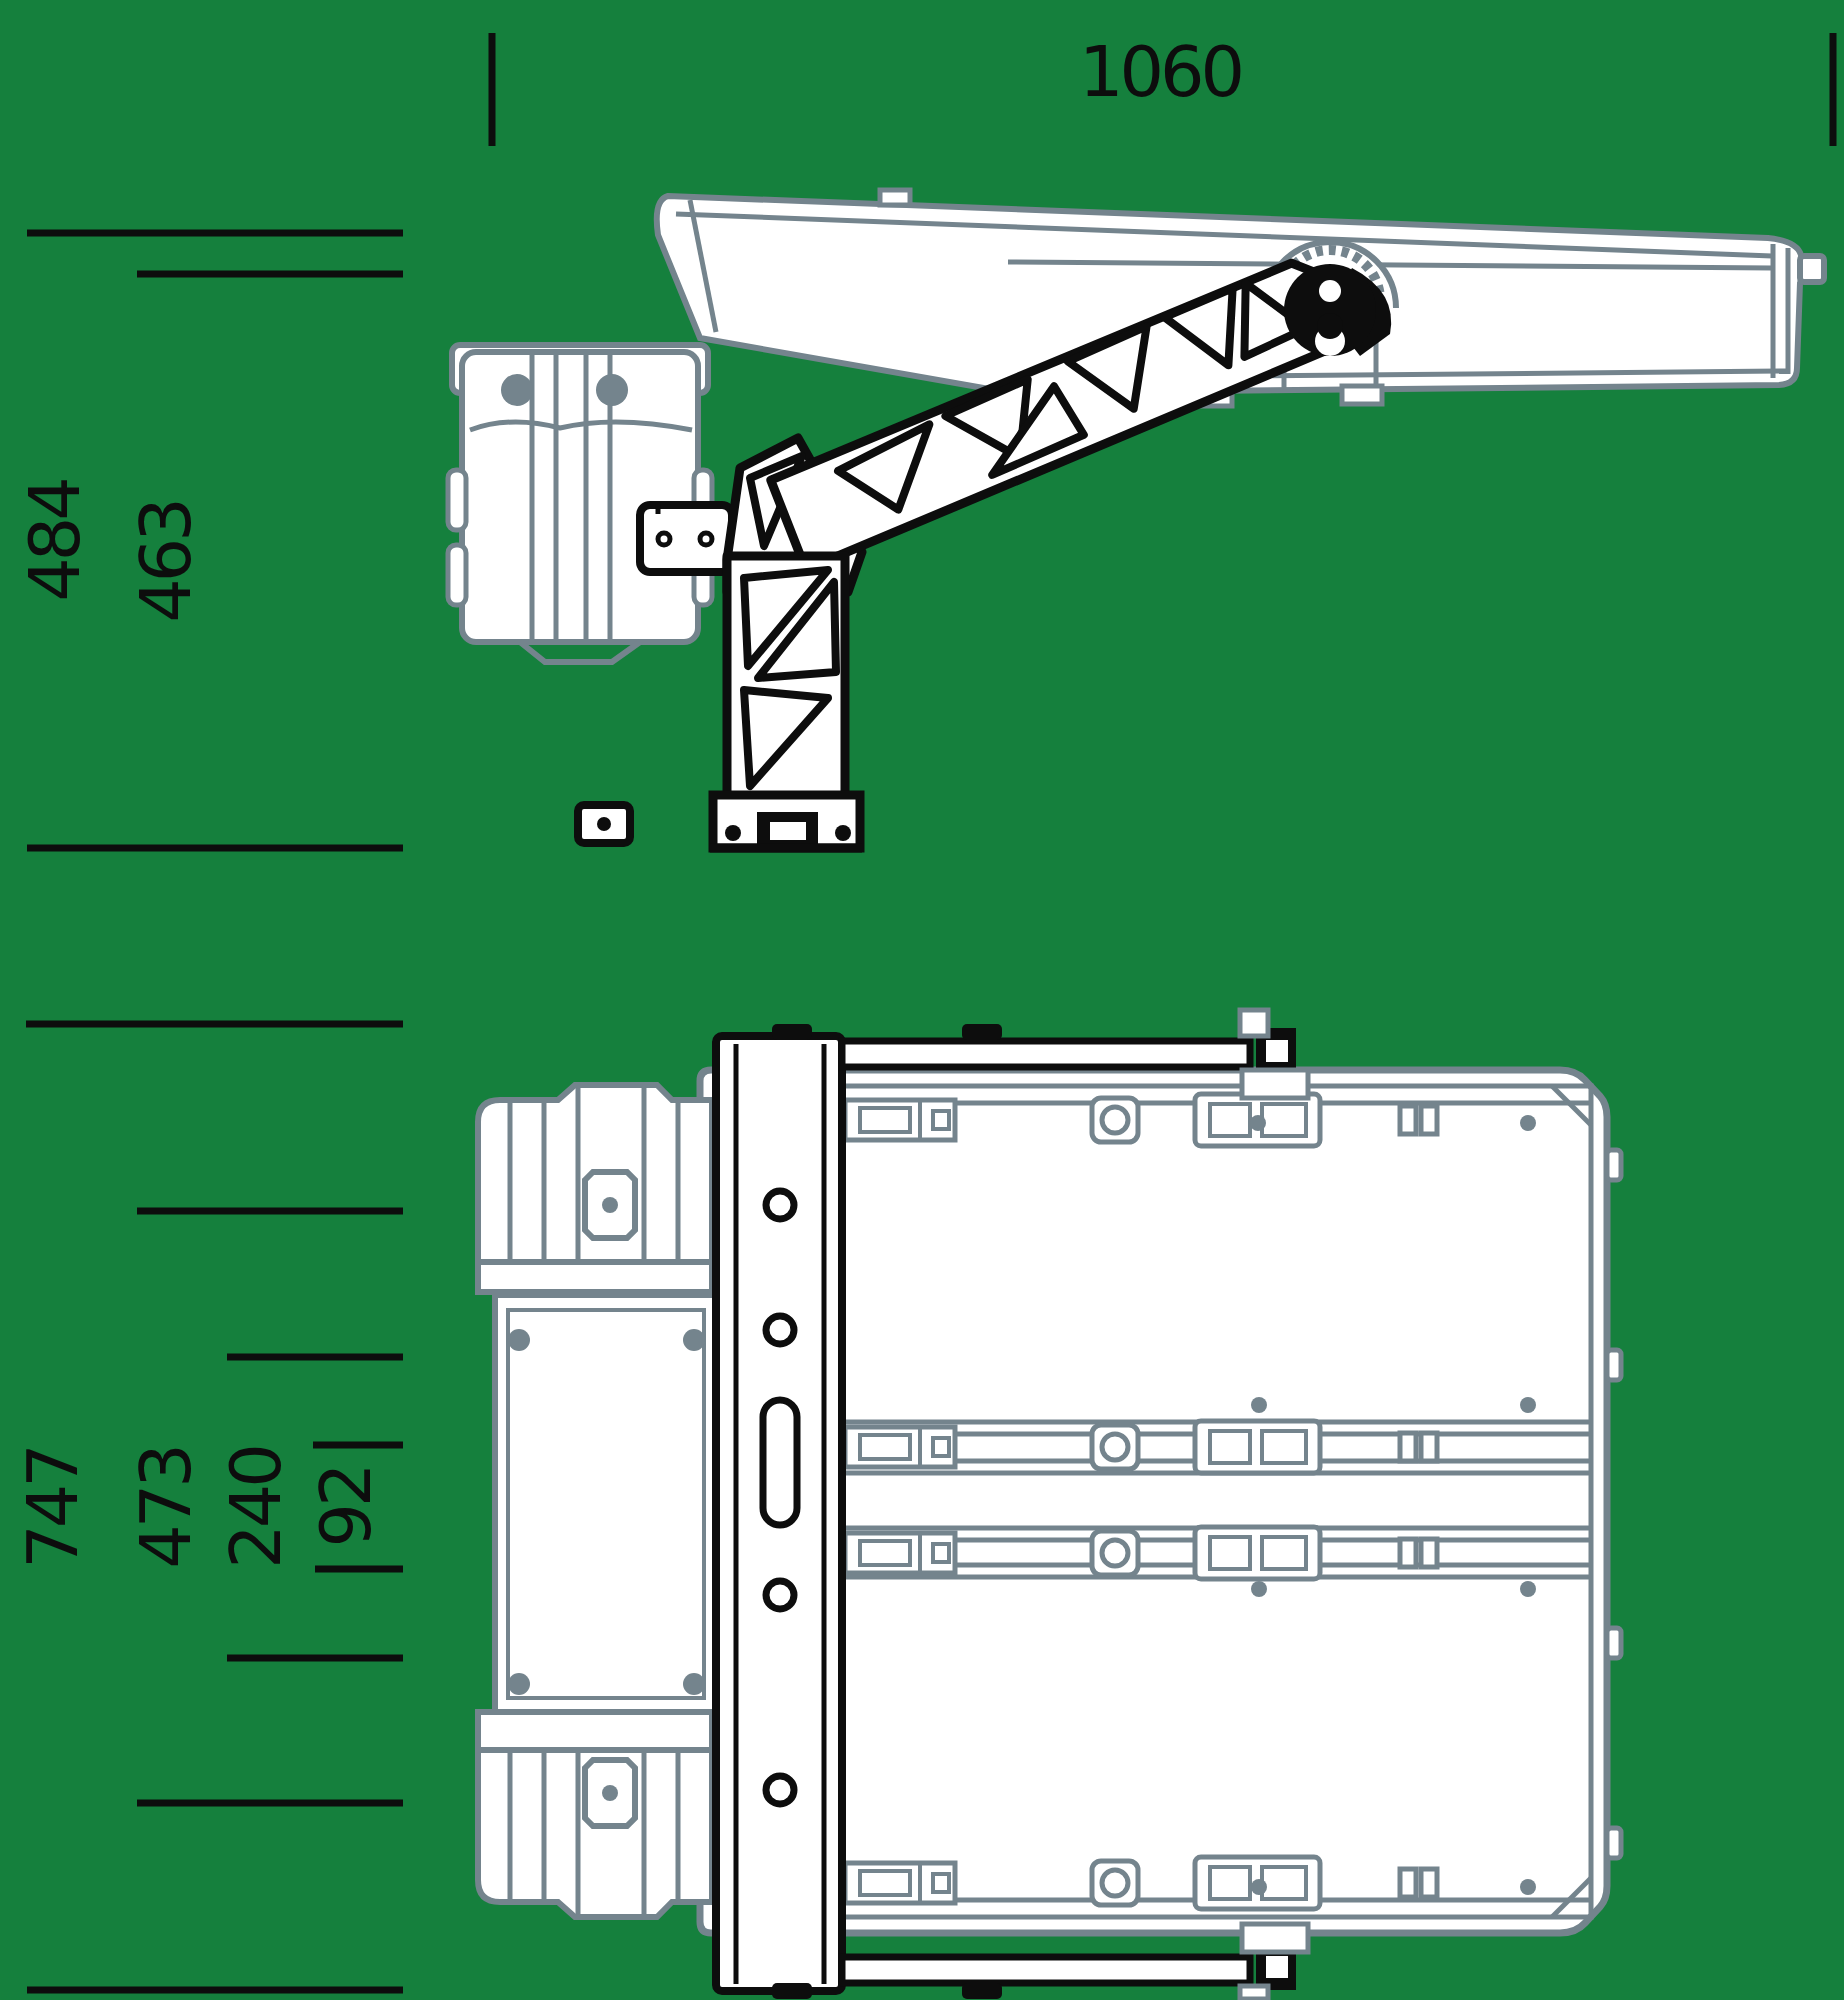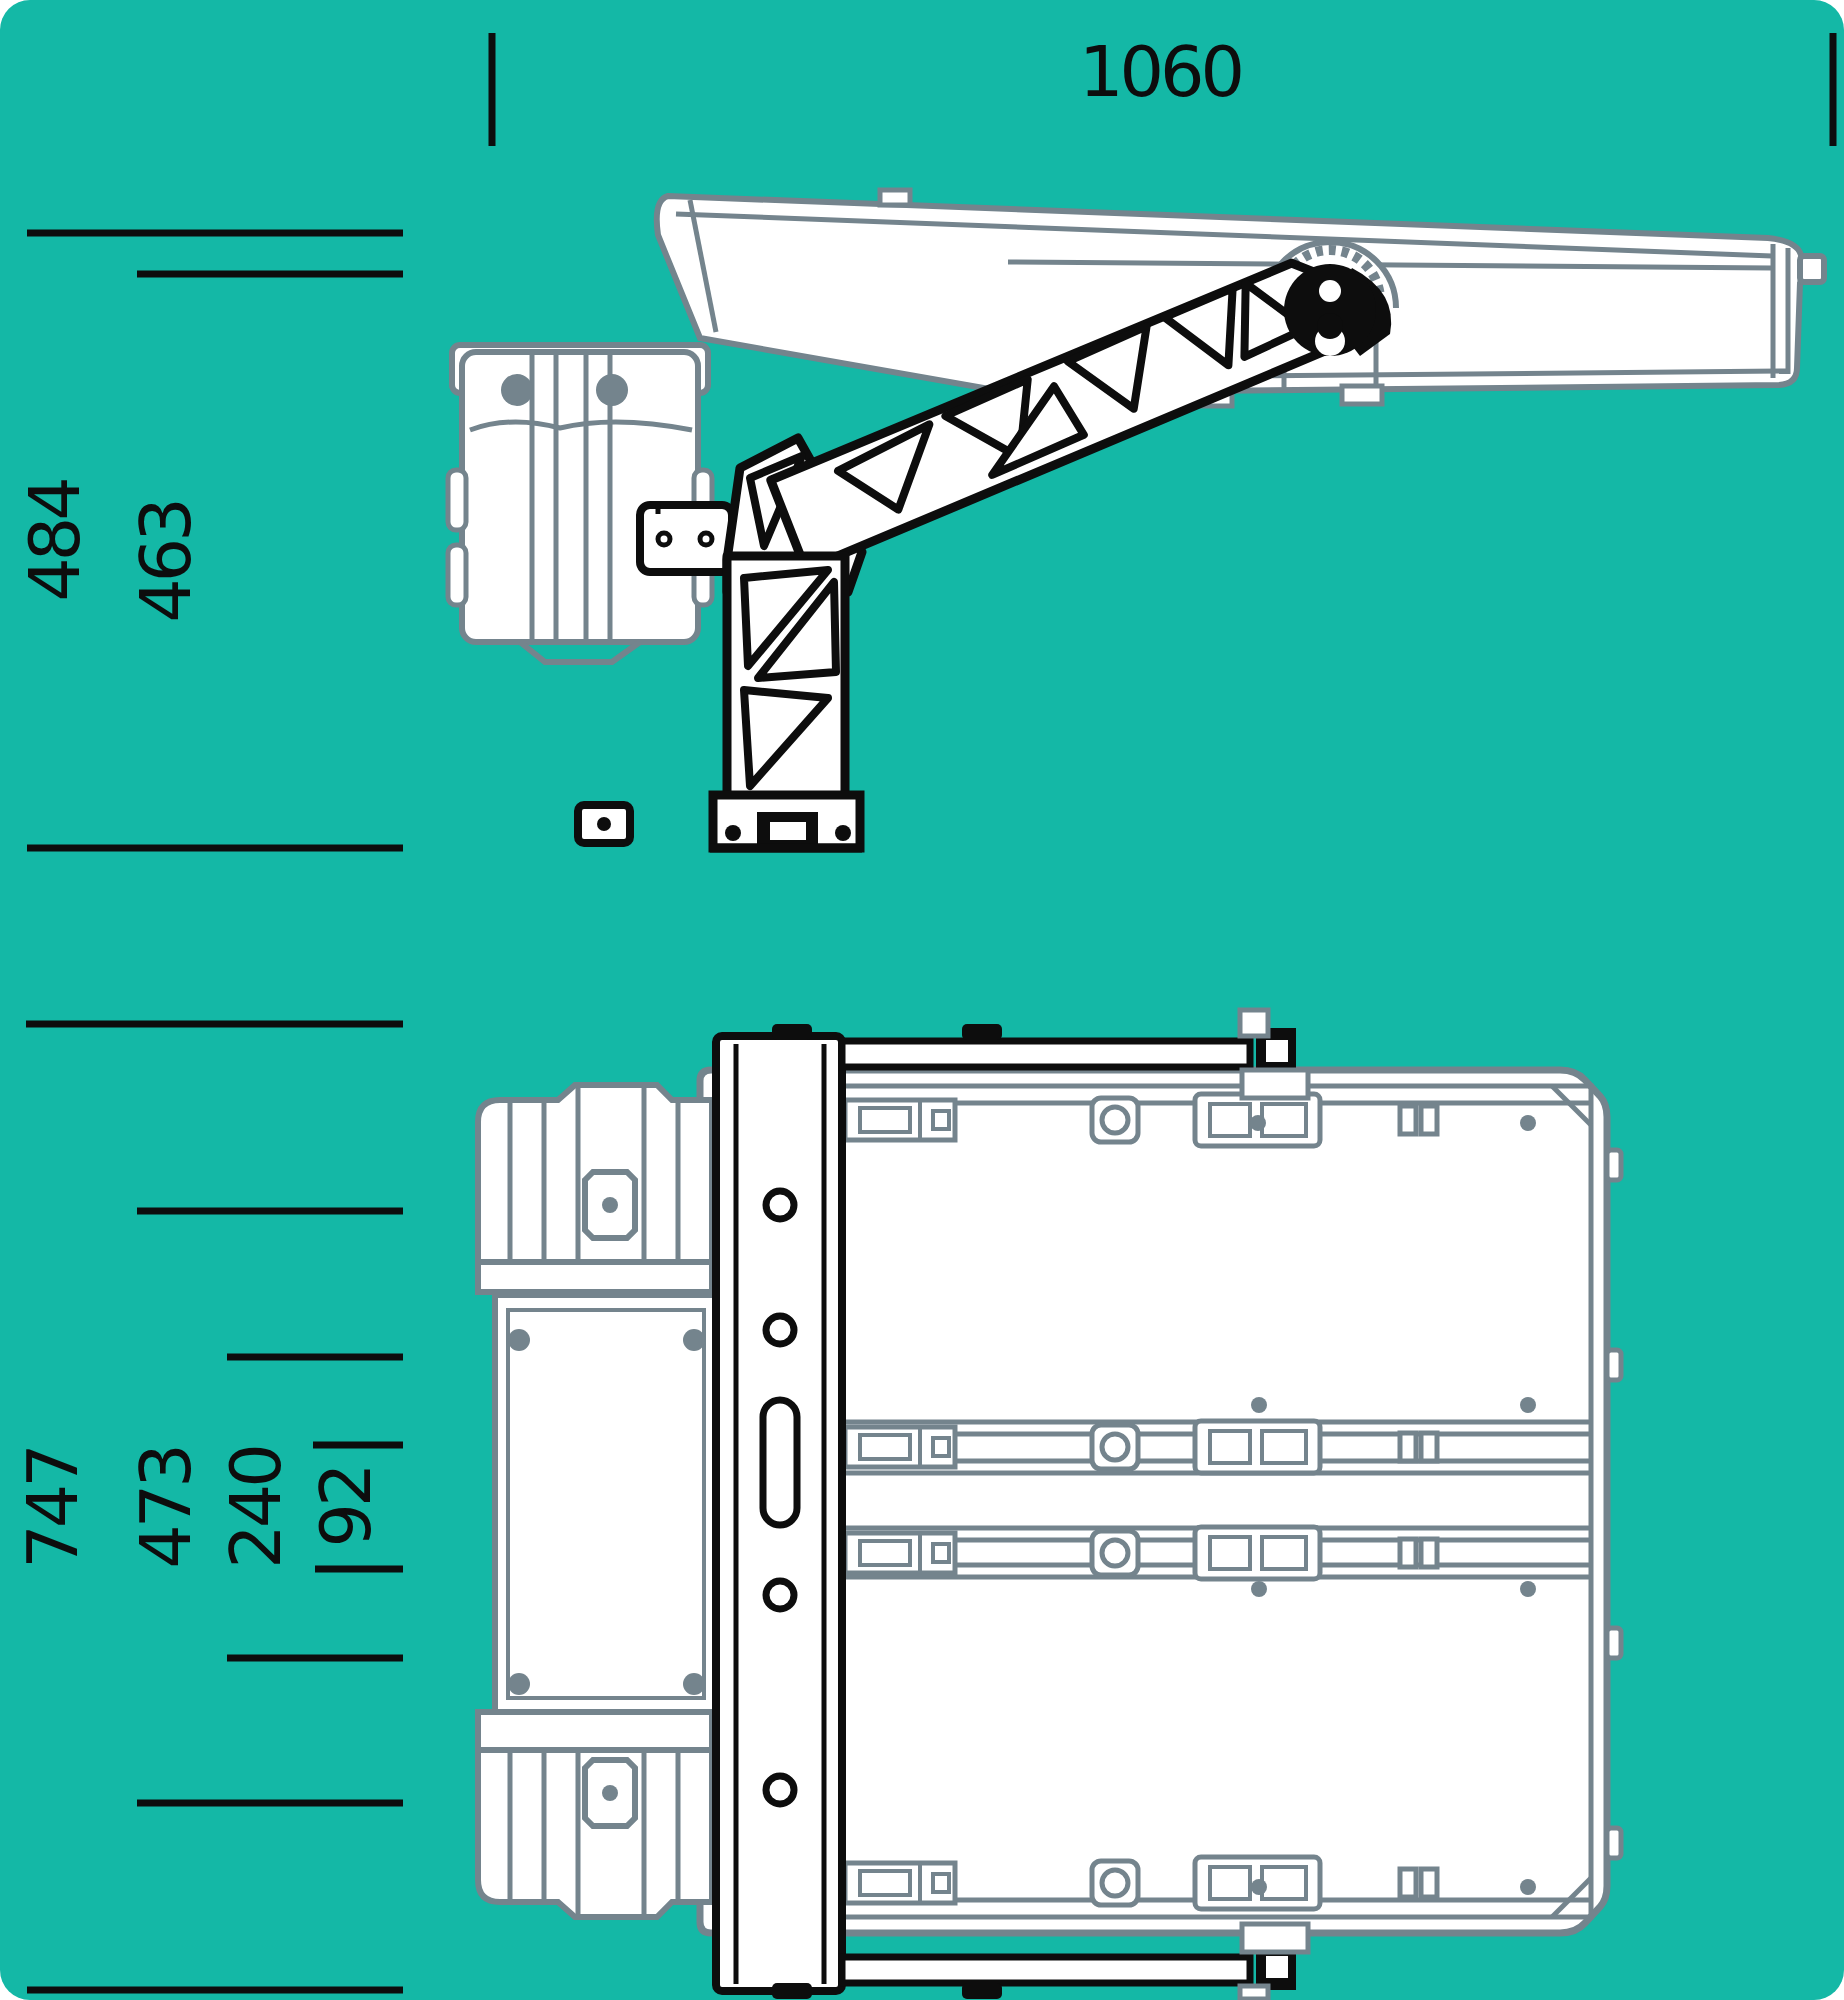--- a/index.html
+++ b/index.html
@@ -1,16 +1,16 @@
 <!DOCTYPE html>
 <html><head>
 <meta charset="utf-8">
 <style>
   html,body{margin:0;padding:0;background:#ffffff;}
-  .stage{width:1844px;height:2000px;position:relative;background:#14b8a6;overflow:hidden;border-radius:30px;}
+  .stage{width:1844px;height:2000px;position:relative;background:#15803d;overflow:hidden;}
   svg{display:block;}
   text.dim{font-family:"DejaVu Sans","Liberation Sans",sans-serif;font-size:70px;letter-spacing:-4px;fill:#0d0d0d;}
   .blk{stroke:#0d0d0d;fill:none;}
   .blkf{stroke:#0d0d0d;fill:#ffffff;}
   .gry{stroke:#74848d;fill:none;}
   .gryf{stroke:#74848d;fill:#ffffff;}
   .gsolid{fill:#74848d;stroke:none;}
   .bsolid{fill:#0d0d0d;stroke:none;}
 </style>
 </head>

